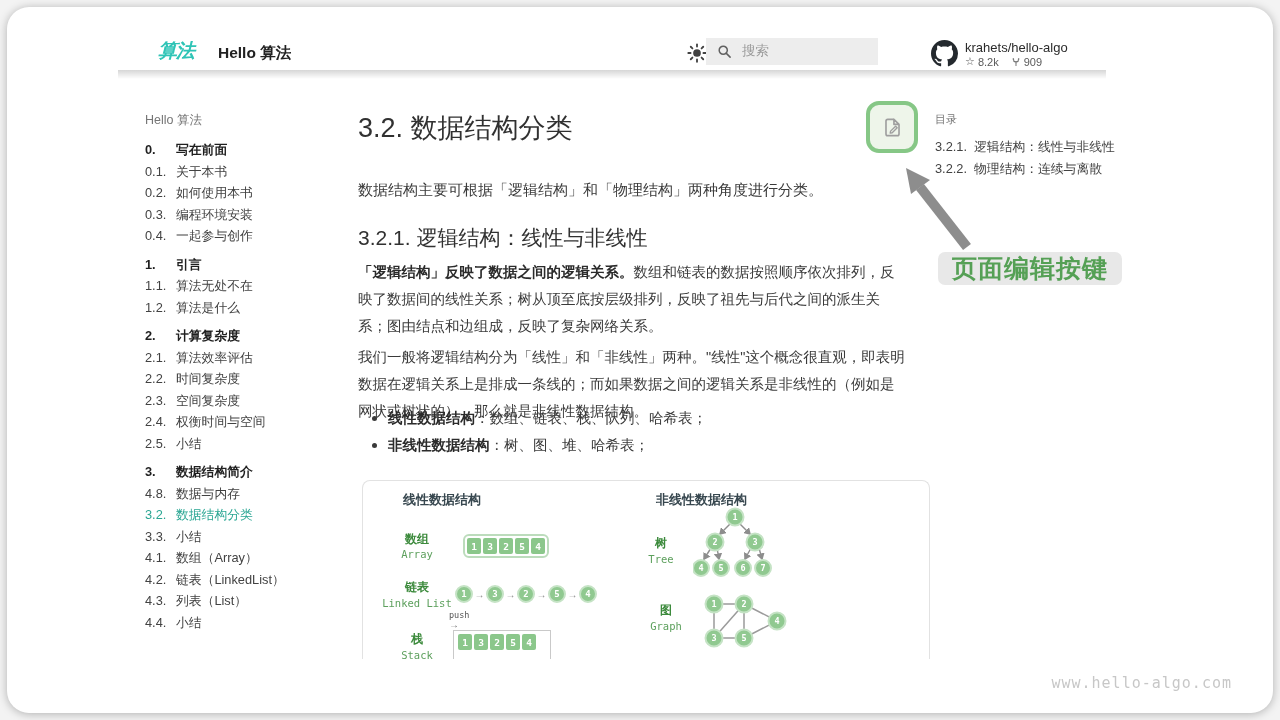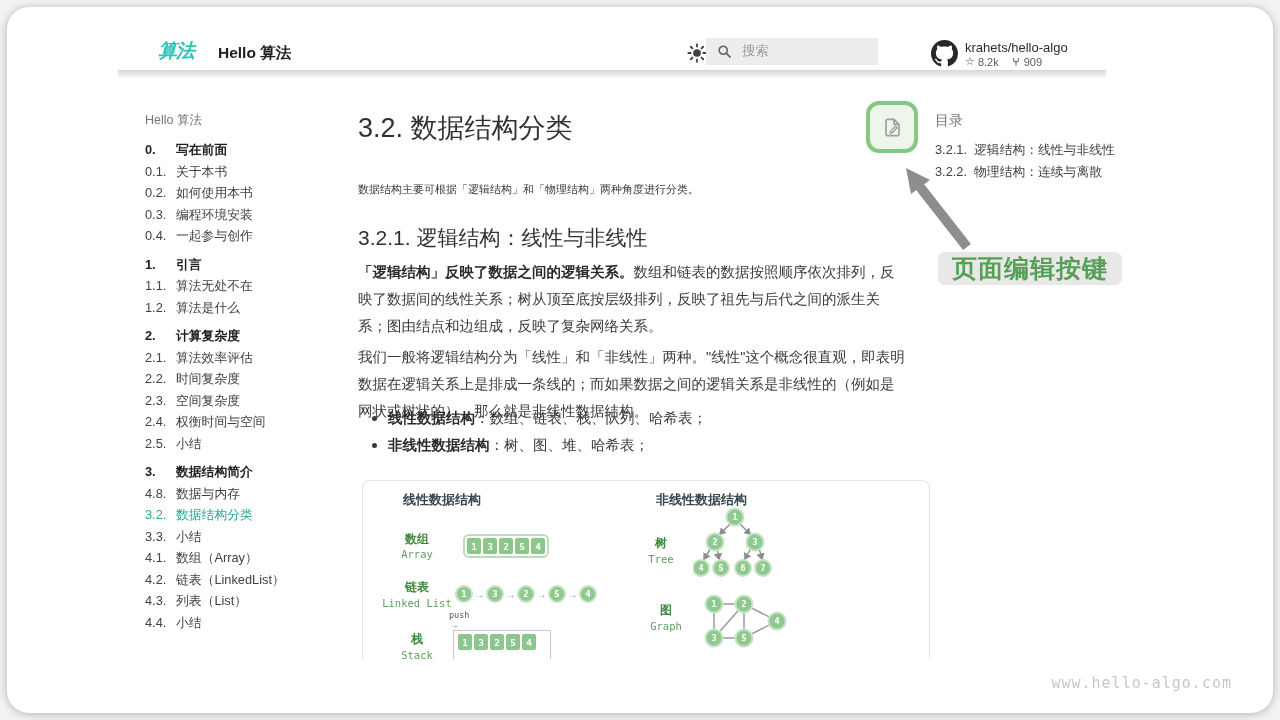--- a/index.html
+++ b/index.html
@@ -31,32 +31,32 @@
   .sidebar{left:145px;top:112px;width:200px;}
   .nav-head{font-size:12.5px;color:#757575;margin-bottom:10px;}
   .sidebar ul{list-style:none;margin:0;padding:0;}
   .nav-item{font-size:12.8px;color:#424242;line-height:21.5px;cursor:pointer;white-space:nowrap;}
   .nav-item .num{display:inline-block;min-width:31px;}
   .nav-item.sec{font-weight:bold;color:#1f1f1f;margin-top:7px;}
   .nav-item.active{color:#2aa693;}
 
   
   .h1{left:358px;top:110px;font-size:27px;color:#313131;}
-  .p1{left:358px;top:176px;width:548px;font-size:11px;color:#3a3a3a;line-height:27px;}
+  .p1{left:358px;top:176px;width:548px;font-size:15px;color:#3a3a3a;line-height:27px;}
   .h2{left:358px;top:224px;font-size:21px;color:#313131;}
   .p2{left:358px;top:259px;width:550px;font-size:14.5px;color:#3a3a3a;line-height:27px;}
   .p3{left:358px;top:344px;width:550px;font-size:14.5px;color:#3a3a3a;line-height:27px;}
   .bullets{left:372px;top:410px;width:540px;font-size:14.5px;color:#3a3a3a;}
   .bullets li{margin-bottom:11px;line-height:16px;list-style:none;position:relative;padding-left:16px;}
   .bullets li::before{content:"";position:absolute;left:0;top:6px;width:5px;height:5px;border-radius:50%;background:#3a3a3a;}
   strong{font-weight:bold;color:#2b2b2b;}
 
   
   .toc{left:935px;top:112px;width:200px;}
-  .toc-head{font-size:14px;color:#757575;margin-bottom:9px;}
+  .toc-head{font-size:11px;color:#757575;margin-bottom:9px;}
   .toc ul{list-style:none;margin:0;padding:0;}
   .toc li{font-size:12.8px;color:#424242;line-height:22px;cursor:pointer;white-space:nowrap;}
   .toc li .num{margin-right:7px;}
 
   
   .edit-btn{left:866px;top:101px;width:52px;height:52px;border-radius:13px;background:#eef5ea;
         border:4px solid #86c786;box-sizing:border-box;display:flex;align-items:center;justify-content:center;cursor:pointer;}
   .anno-arrow{left:890px;top:158px;}
   .anno-label{left:938px;top:252px;height:33px;background:#e8e8e8;border-radius:7px;
         display:flex;align-items:center;padding:0 14px;font-size:25px;font-weight:bold;color:#55a055;letter-spacing:1px;}

